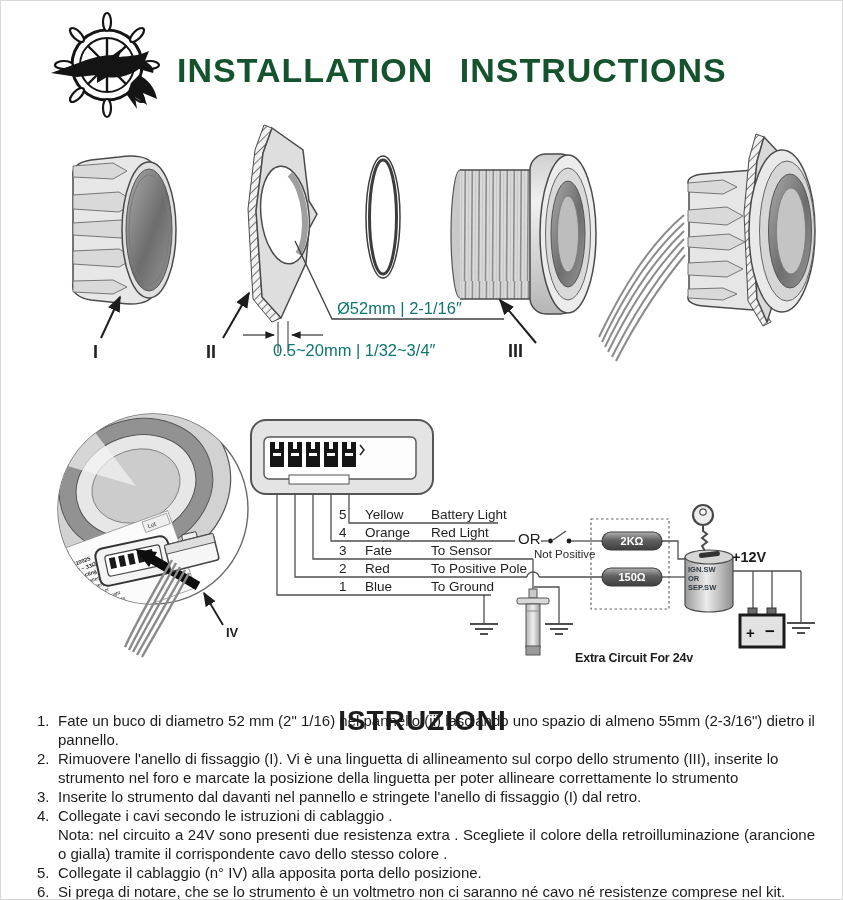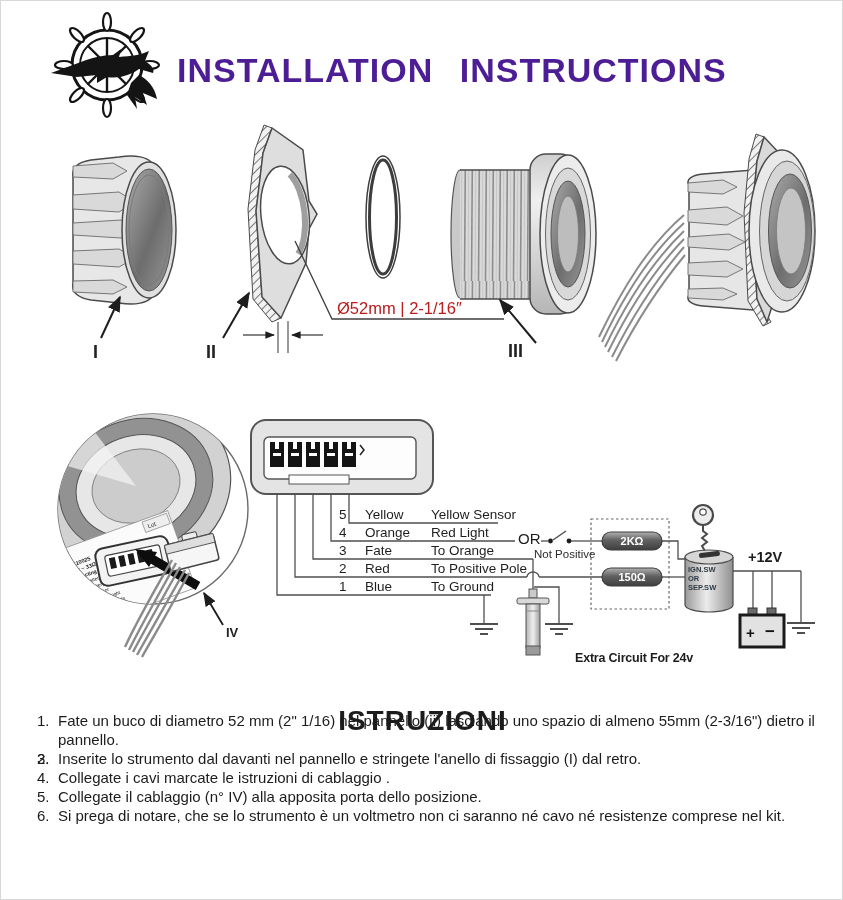--- a/index.html
+++ b/index.html
@@ -1,28 +1,28 @@
 <!DOCTYPE html>
 <html><head>
 <meta charset="utf-8">
 <style>
   html,body{margin:0;padding:0;background:#f2f2f2;}
   #page{position:relative;width:843px;height:900px;background:#ffffff;margin:0 auto;
         font-family:"Liberation Sans",sans-serif;color:#1c1c1c;overflow:hidden;border:1px solid #d8d8d8;box-sizing:border-box;}
   .abs{position:absolute;}
-  #title{left:176px;top:50px;font-size:34px;font-weight:bold;letter-spacing:1px;word-spacing:16px;color:#4c1d95;}
+  #title{left:176px;top:50px;font-size:34px;font-weight:bold;letter-spacing:1px;word-spacing:16px;color:#14532d;}
   .part-label{font-size:18px;font-weight:bold;color:#222;}
-  .dim{font-size:16.5px;color:#b91c1c;}
+  .dim{font-size:16.5px;color:#0f766e;}
   .wire-row{left:338px;width:230px;height:16px;font-size:13.5px;display:flex;color:#1e1e1e;}
   .wire-row .pin{width:26px;}
   .wire-row .color{width:66px;}
   #or-label{left:517px;top:529px;font-size:15px;}
   #not-provided{left:533px;top:547px;font-size:11.5px;color:#2a2a2a;}
   #extra-circuit{left:574px;top:606px;font-size:12.5px;font-weight:bold;letter-spacing:-0.2px;margin-top:44px;}
-  #v12{left:731px;top:548px;font-size:14.5px;font-weight:bold;padding-left:16px;}
+  #v12{left:731px;top:548px;font-size:14.5px;font-weight:bold;}
   #sec-title{left:0;top:704px;width:843px;text-align:center;font-size:28px;font-weight:bold;letter-spacing:1px;}
   #instructions{left:36px;top:710px;width:778px;font-size:15px;line-height:19px;}
   .inst{position:relative;padding-left:21px;}
   .inst .num{position:absolute;left:0;top:0;}
   .inst .note{text-align:justify;}
   svg text{font-family:"Liberation Sans",sans-serif;}
 </style>
 </head>
 <body>
 
@@ -345,35 +345,36 @@
       <text x="764" y="636" font-size="17" font-weight="bold" fill="#111">−</text>
     </g>
   </svg>
 
   <div class="abs part-label" style="left:92px;top:341px">I</div>
   <div class="abs part-label" style="left:205px;top:341px">II</div>
   <div class="abs part-label" style="left:507px;top:340px">III</div>
   <div class="abs part-label" style="left:225px;top:624px;font-size:13px">IV</div>
 
   <div class="abs dim" style="left:336px;top:298px">Ø52mm | 2-1/16″</div>
+  <div class="abs dim" style="left:272px;top:340px">0.5~20mm | 1/32~3/4″</div>
 
   <div class="abs wire-row" style="top:506px">
     <span class="pin">5</span>
     <span class="color">Yellow</span>
-    <span class="func">Yellow Sensor</span>
+    <span class="func">Battery Light</span>
   </div>
   <div class="abs wire-row" style="top:524px">
     <span class="pin">4</span>
     <span class="color">Orange</span>
     <span class="func">Red Light</span>
   </div>
   <div class="abs wire-row" style="top:542px">
     <span class="pin">3</span>
     <span class="color">Fate</span>
-    <span class="func">To Orange</span>
+    <span class="func">To Sensor</span>
   </div>
   <div class="abs wire-row" style="top:560px">
     <span class="pin">2</span>
     <span class="color">Red</span>
     <span class="func">To Positive Pole</span>
   </div>
   <div class="abs wire-row" style="top:578px">
     <span class="pin">1</span>
     <span class="color">Blue</span>
     <span class="func">To Ground</span>
@@ -386,28 +387,30 @@
 
   <div class="abs" id="sec-title">ISTRUZIONI</div>
 
   <div class="abs" id="instructions">
     <div class="inst">
       <span class="num">1.</span>
       <span>Fate un buco di diametro  52 mm (2" 1/16) nel pannello (ii) lasciando  uno spazio di almeno  55mm (2-3/16") dietro il pannello.</span>
     </div>
     <div class="inst">
       <span class="num">2.</span>
+      <span>Rimuovere l'anello di fissaggio (I). Vi è una linguetta di allineamento sul corpo dello strumento (III), inserite lo strumento nel foro e marcate la posizione della linguetta per poter allineare correttamente  lo strumento</span>
     </div>
     <div class="inst">
       <span class="num">3.</span>
       <span>Inserite lo strumento dal davanti nel pannello e  stringete l'anello di fissaggio (I) dal retro.</span>
     </div>
     <div class="inst">
       <span class="num">4.</span>
-      <span>Collegate i cavi marcate le istruzioni di cablaggio .</span>
+      <span>Collegate i cavi secondo le istruzioni di cablaggio .</span>
+      <div class="note">Nota: nel circuito a 24V sono presenti due resistenza extra . Scegliete il colore della retroilluminazione (arancione o gialla) tramite il corrispondente cavo dello stesso colore .</div>
     </div>
     <div class="inst">
       <span class="num">5.</span>
       <span>Collegate il cablaggio  (n° IV) alla apposita porta dello posizione.</span>
     </div>
     <div class="inst">
       <span class="num">6.</span>
       <span>Si prega di notare, che se lo strumento è un voltmetro non ci saranno né cavo né resistenze comprese nel kit.</span>
     </div>
   </div>

